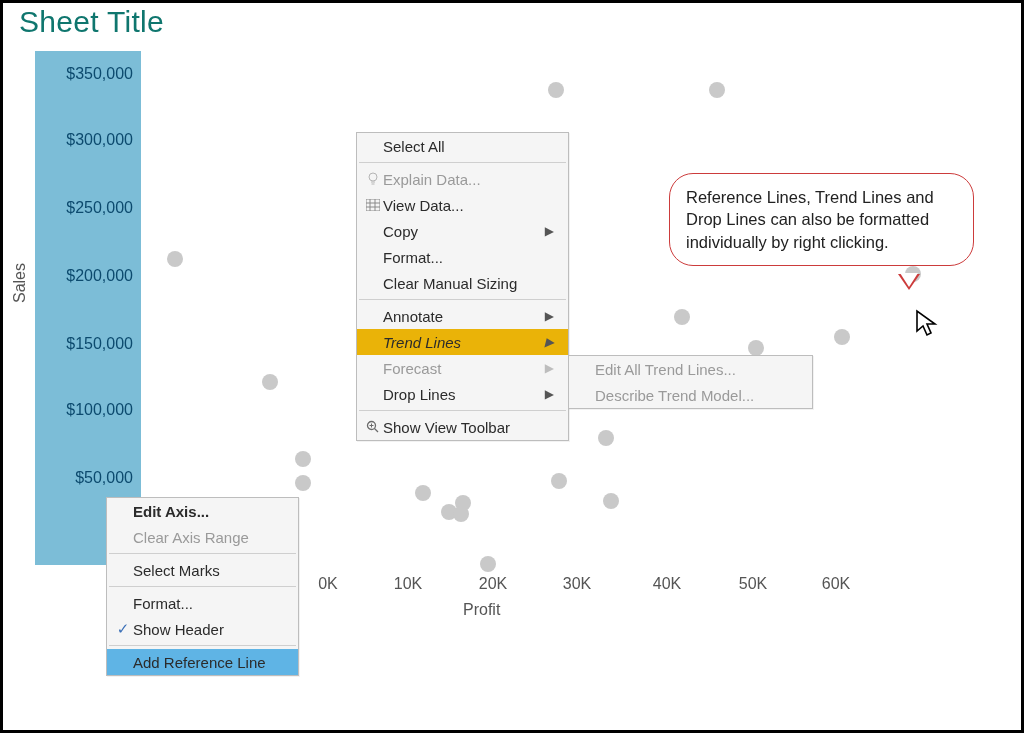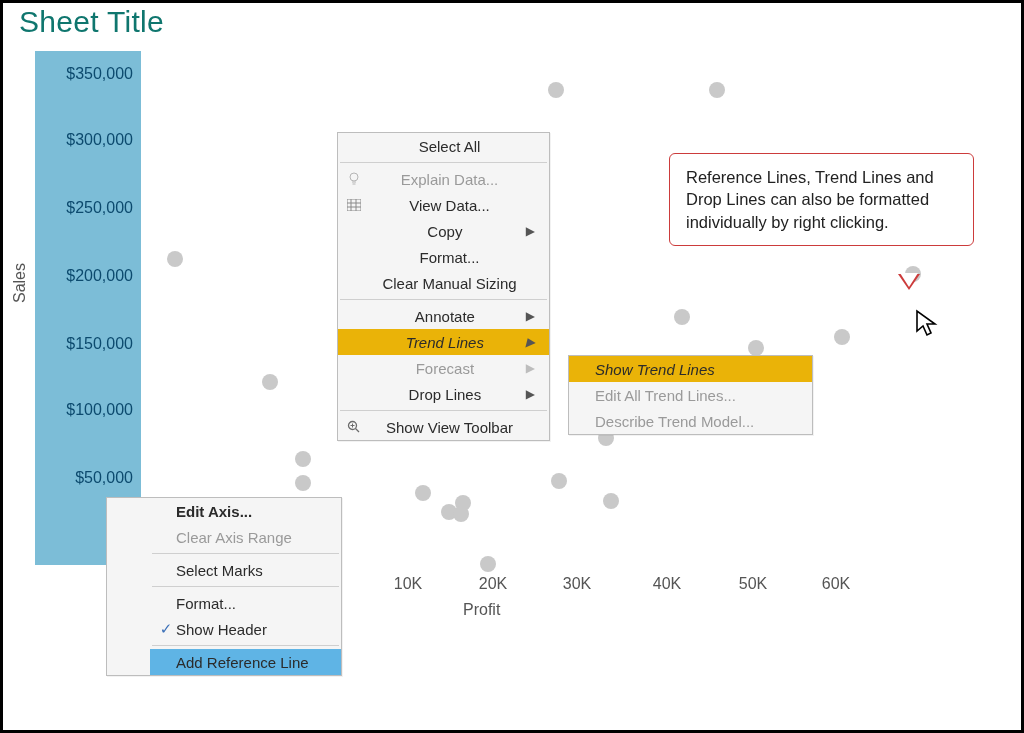--- a/index.html
+++ b/index.html
@@ -92,31 +92,31 @@
   }
   .menu .lbl{flex:1;}
   .menu .arrow{color:#555;font-size:12px;}
   .menu .sep{height:1px;background:#cfcfcf;margin:3px 2px;}
   .menu .disabled{color:#9a9a9a;}
   .menu .highlight{background:#eab308;font-style:italic;}
   .menu .highlight-strong{background:#5fb4e5;}
   .menu .bold{font-weight:600;}
   .menu .chk{width:20px;display:inline-flex;justify-content:center;color:#3a6fb7;}
 
-  #menu-main{left:334px; top:129px; width:211px;text-align:center;}
+  #menu-main{left:353px; top:129px; width:211px;}
   #menu-sub{left:565px; top:352px; width:243px;}
-  #menu-axis{left:103px; top:494px; width:191px;padding-left:43px;}
+  #menu-axis{left:103px; top:494px; width:191px;}
 
   
   .callout{
     position:absolute;
-    left:666px; top:150px;
+    left:666px; top:170px;
     width:271px;
     border:1.5px solid #cc3b3b;
-    border-radius:6px;
+    border-radius:24px;
     background:#fff;
     padding:12px 16px 12px 16px;
     font-size:16.5px;
     line-height:1.35;
     color:#222;
   }
   .callout-tail{
     position:absolute;
     left:895px; top:271px;
     width:0;height:0;
@@ -263,24 +263,20 @@
           <line x1="8.5" y1="8.5" x2="12" y2="12" stroke="#6b6b6b" stroke-width="1.3"></line>
           <line x1="3.5" y1="5.5" x2="7.5" y2="5.5" stroke="#6b6b6b"></line>
           <line x1="5.5" y1="3.5" x2="5.5" y2="7.5" stroke="#6b6b6b"></line>
         </svg>
     </span>
     <span class="lbl">Show View Toolbar</span>
   </div>
 </div>
 
 <div id="menu-sub" class="menu">
-  <div class="item highlight">
-    <span class="ic"></span>
-    <span class="lbl">Show Trend Lines</span>
-  </div>
   <div class="item disabled">
     <span class="ic"></span>
     <span class="lbl">Edit All Trend Lines...</span>
   </div>
   <div class="item disabled">
     <span class="ic"></span>
     <span class="lbl">Describe Trend Model...</span>
   </div>
 </div>
 

